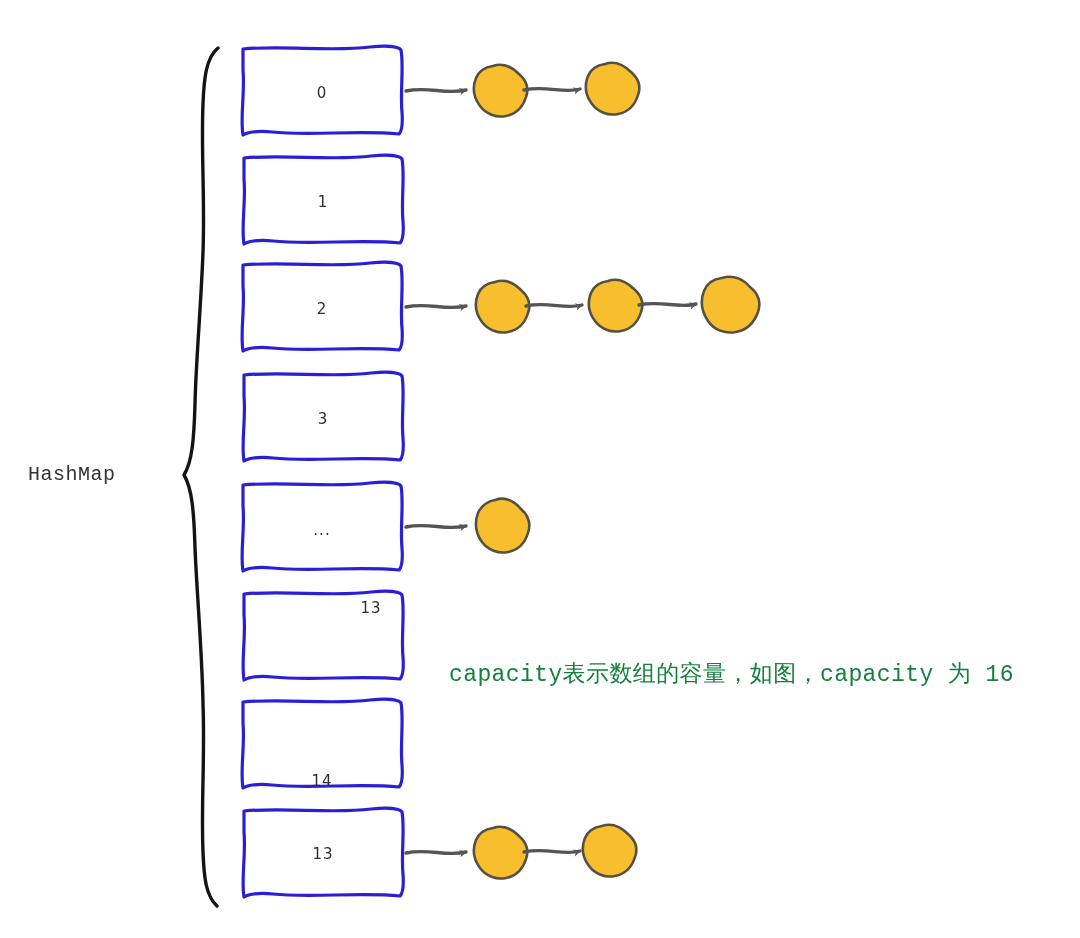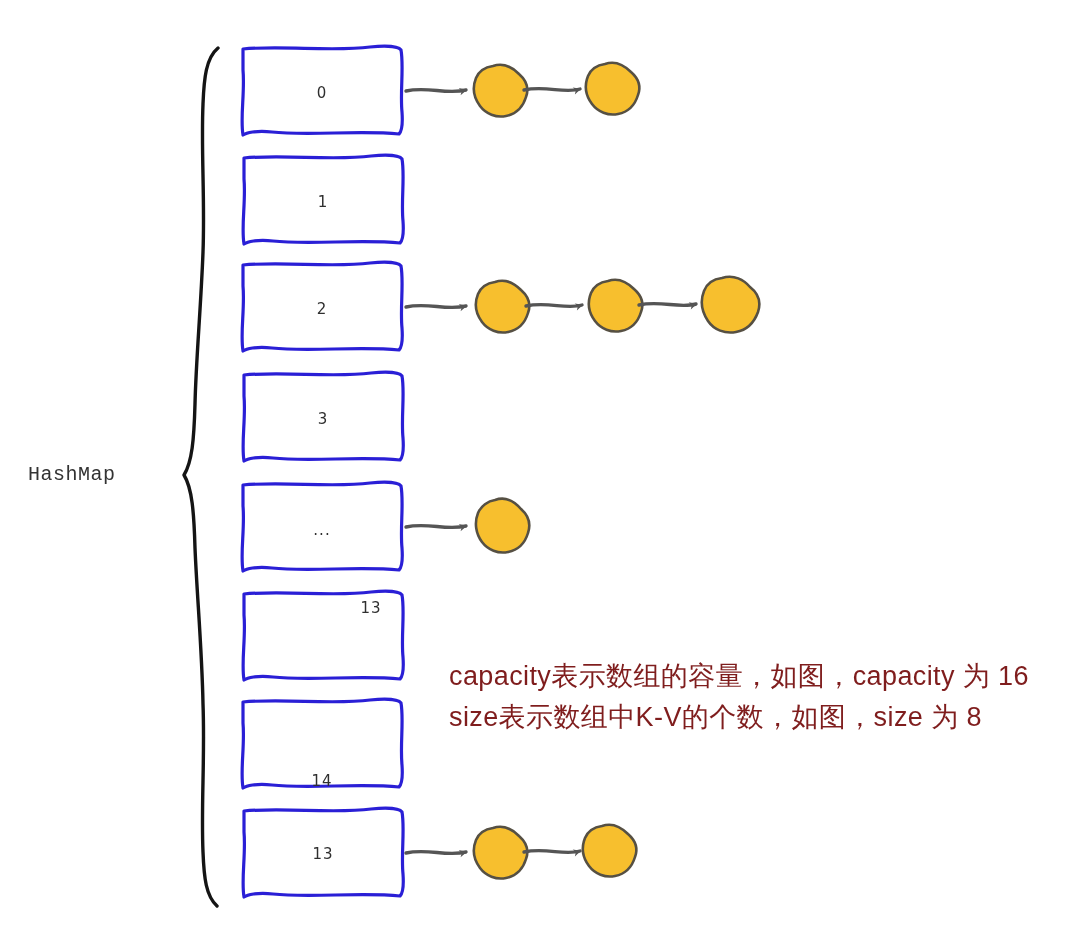--- a/index.html
+++ b/index.html
@@ -43,24 +43,24 @@
   .slot-label {
     font-size: 15px;
     color: #2f2f2f;
     letter-spacing: 1px;
     text-align: center;
     width: 160px;
     font-family: "DejaVu Sans", sans-serif;
   }
   .note-line {
     left: 449px;
-    font-size: 27px;
-    color: #7f1d1d;
+    font-size: 23px;
+    color: #15803d;
     letter-spacing: 0.4px;
-    font-family: Liberation Sans, sans-serif;
+    font-family: Liberation Mono, monospace;
   }
   #note-line-0 { top: 658px; }
   #note-line-1 { top: 699px; }
 </style>
 </head>
 <body>
 
 <div id="canvas">
 
   <svg id="art" viewBox="0 0 1080 938" xmlns="http://www.w3.org/2000/svg">
@@ -188,15 +188,14 @@
   <div class="ov-text slot-label" style="left:242px; top:84px;">0</div>
   <div class="ov-text slot-label" style="left:243px; top:193px;">1</div>
   <div class="ov-text slot-label" style="left:242px; top:300px;">2</div>
   <div class="ov-text slot-label" style="left:243px; top:410px;">3</div>
   <div class="ov-text slot-label" style="left:242px; top:521px;">...</div>
   <div class="ov-text slot-label" style="left:243px; top:599px;padding-left:48px;">13</div>
   <div class="ov-text slot-label" style="left:242px; top:772px;">14</div>
   <div class="ov-text slot-label" style="left:243px; top:845px;">13</div>
 
   <div class="ov-text note-line" id="note-line-0">capacity表示数组的容量，如图，capacity 为 16</div>
-  <div class="ov-text note-line" id="note-line-1">size表示数组中K-V的个数，如图，size 为 8</div>
 
 </div>
 
 </body></html>

